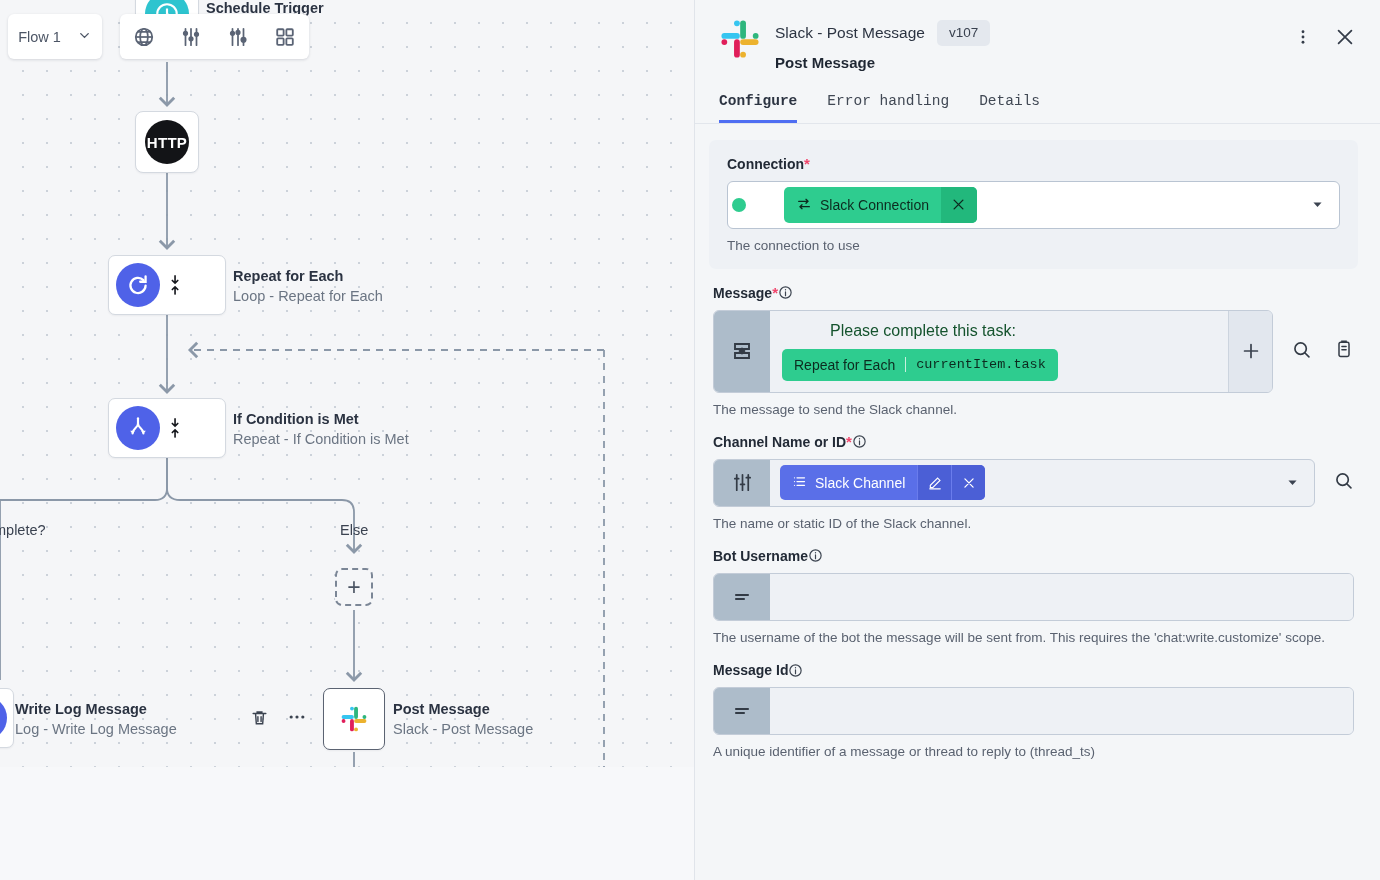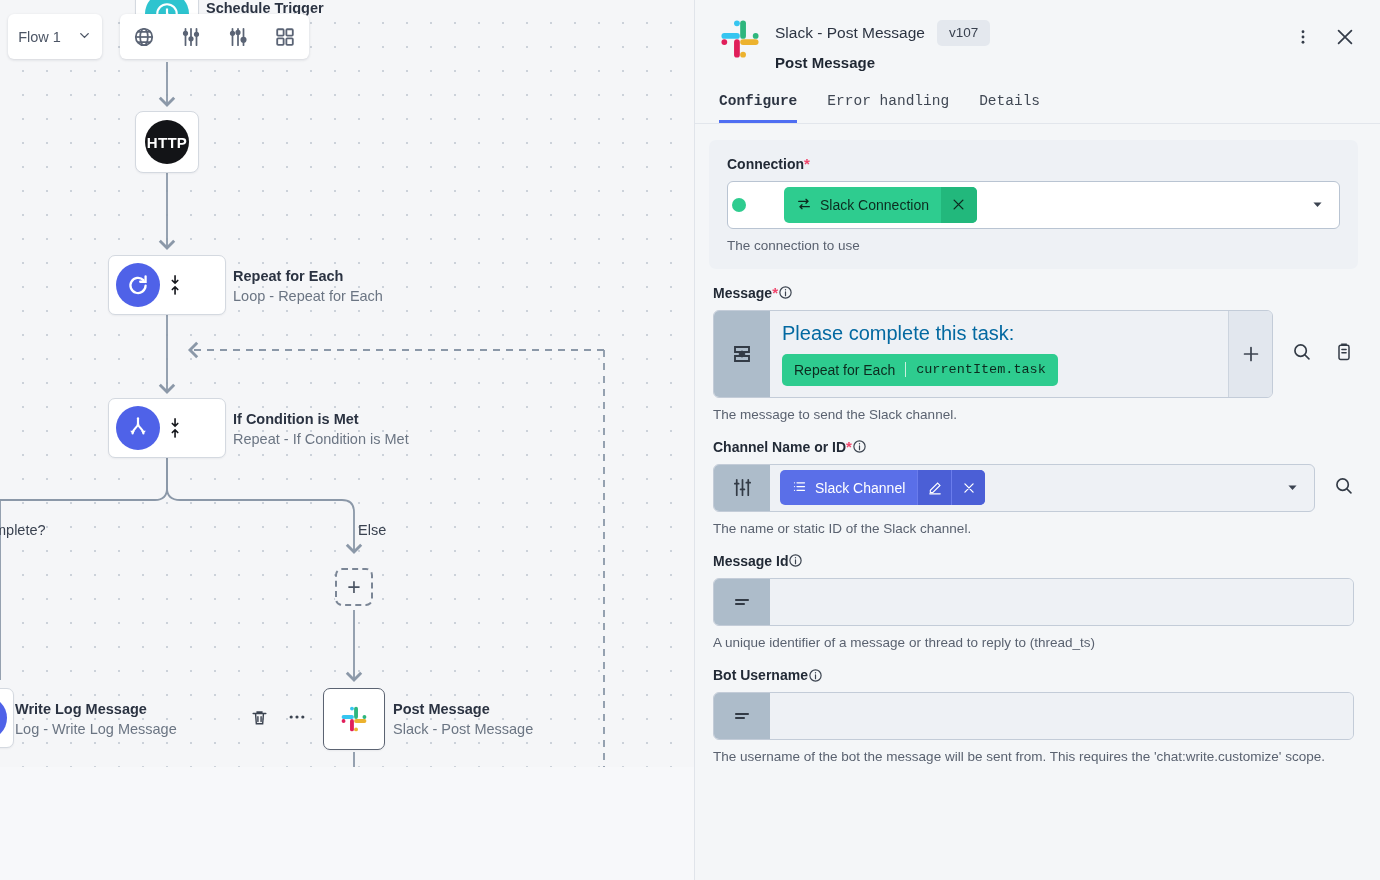--- a/index.html
+++ b/index.html
@@ -193,21 +193,21 @@
   }
   .chip-green { background: #2ecc8f; color: #0d2b20; }
   .chip-green .chip-body { display:flex; align-items:center; gap:8px; padding: 9px 12px; color:#0c2b1f; }
   .chip-green .chip-x { display:flex; align-items:center; justify-content:center; width:36px; background:#22b87c; color:#0c2b1f; }
   .chip-blue { background: #5a6fe8; color: #fff; }
   .chip-blue .chip-body { display:flex; align-items:center; gap:8px; padding: 9px 12px; }
   .chip-blue .chip-btn { display:flex; align-items:center; justify-content:center; width:34px; background:#4b5fd6; color:#fff; border-left:1px solid #6a7cec;}
   .status-dot { width: 14px; height: 14px; border-radius: 50%; background: #2ecc8f; flex: 0 0 auto; margin: 0 10px 0 4px; }
 
   .msg-area { display: flex; flex-direction: column; gap: 9px; padding: 11px 0 11px 12px; flex:1 1 auto; justify-content:center;}
-  .msg-text { font-size: 20px; color: #0369a1; }
+  .msg-text { font-size: 16px; color: #14532d; margin-left: 48px; }
   .tokenpill {
     display: inline-flex; align-items: center;
     background: #2ecc8f; border-radius: 5px;
     padding: 8px 12px; gap: 10px; align-self: flex-start;
   }
   .tokenpill .tp-name { font-size: 14px; color: #0c2b1f; }
   .tokenpill .tp-div { width: 1px; height: 15px; background: #c9f0de; }
   .tokenpill .tp-path { font-size: 13.5px; color: #0c2b1f; font-family: "Liberation Mono", monospace; }
 
   .empty-input { flex: 1 1 auto; background: #eef1f5; }
@@ -302,21 +302,21 @@
       </svg>
     </div>
   </div>
   <div class="node-label" style="left:233px; top:409px;">
     <div class="t">If Condition is Met</div>
     <div class="s">Repeat - If Condition is Met</div>
   </div>
 
   <div class="edge-lab" style="left:-6px; top:522px;">mplete?</div>
 
-  <div class="edge-lab" style="left:340px; top:522px;margin-left:18px;">Else</div>
+  <div class="edge-lab" style="left:340px; top:522px;">Else</div>
 
   <div class="addbtn" style="left:335px; top:568px;">+</div>
 
   <div class="node" style="left:-46px; top:688px; width:60px; height:60px;">
     <div class="ico" style="background:#4f62e8; margin-left:8px;">
       
     </div>
   </div>
   <div class="node-label" style="left:15px; top:699px;">
     <div class="t">Write Log Message</div>
@@ -615,56 +615,56 @@
                 <path d="M16 16l4.5 4.5"></path>
               </svg>
           </span>
         </div>
       </div>
       <div class="helper">The name or static ID of the Slack channel.</div>
     </div>
 
     <div class="fld">
       <div class="flabel">
+        <span>Bot Username</span>
+        <span class="info-ico">
+          <svg width="15" height="15" viewBox="0 0 24 24" fill="none" stroke="#3c4450" stroke-width="1.9">
+              <circle cx="12" cy="12" r="9"></circle>
+              <path d="M12 11v6" stroke-linecap="round"></path>
+              <circle cx="12" cy="7.6" r="1.05" fill="#3c4450" stroke="none"></circle>
+            </svg>
+        </span>
+      </div>
+      <div class="control">
+        <span class="ctrl-prefix">
+          <svg width="24" height="24" viewBox="0 0 24 24" fill="none" stroke="#333b46" stroke-width="2.1" stroke-linecap="round">
+            <path d="M6 10h12M6 14h8"></path>
+          </svg>
+        </span>
+        <input class="empty-input" style="border: none; outline: none; font-family: &quot;Liberation Sans&quot;, sans-serif; font-size: 14.5px; color: rgb(43, 51, 66); padding: 0px 12px;" placeholder="">
+      </div>
+      <div class="helper">The username of the bot the message will be sent from. This requires the 'chat:write.customize' scope.</div>
+    </div>
+
+    <div class="fld">
+      <div class="flabel">
         <span>Message Id</span>
         <span class="info-ico">
           <svg width="15" height="15" viewBox="0 0 24 24" fill="none" stroke="#3c4450" stroke-width="1.9">
               <circle cx="12" cy="12" r="9"></circle>
               <path d="M12 11v6" stroke-linecap="round"></path>
               <circle cx="12" cy="7.6" r="1.05" fill="#3c4450" stroke="none"></circle>
             </svg>
         </span>
       </div>
       <div class="control">
         <span class="ctrl-prefix">
           <svg width="24" height="24" viewBox="0 0 24 24" fill="none" stroke="#333b46" stroke-width="2.1" stroke-linecap="round">
             <path d="M6 10h12M6 14h8"></path>
           </svg>
         </span>
         <input class="empty-input" style="border: none; outline: none; font-family: &quot;Liberation Sans&quot;, sans-serif; font-size: 14.5px; color: rgb(43, 51, 66); padding: 0px 12px;" placeholder="">
       </div>
       <div class="helper">A unique identifier of a message or thread to reply to (thread_ts)</div>
     </div>
 
-    <div class="fld">
-      <div class="flabel">
-        <span>Bot Username</span>
-        <span class="info-ico">
-          <svg width="15" height="15" viewBox="0 0 24 24" fill="none" stroke="#3c4450" stroke-width="1.9">
-              <circle cx="12" cy="12" r="9"></circle>
-              <path d="M12 11v6" stroke-linecap="round"></path>
-              <circle cx="12" cy="7.6" r="1.05" fill="#3c4450" stroke="none"></circle>
-            </svg>
-        </span>
-      </div>
-      <div class="control">
-        <span class="ctrl-prefix">
-          <svg width="24" height="24" viewBox="0 0 24 24" fill="none" stroke="#333b46" stroke-width="2.1" stroke-linecap="round">
-            <path d="M6 10h12M6 14h8"></path>
-          </svg>
-        </span>
-        <input class="empty-input" style="border: none; outline: none; font-family: &quot;Liberation Sans&quot;, sans-serif; font-size: 14.5px; color: rgb(43, 51, 66); padding: 0px 12px;" placeholder="">
-      </div>
-      <div class="helper">The username of the bot the message will be sent from. This requires the 'chat:write.customize' scope.</div>
-    </div>
-
   </div>
 </div>
 
 </body></html>

